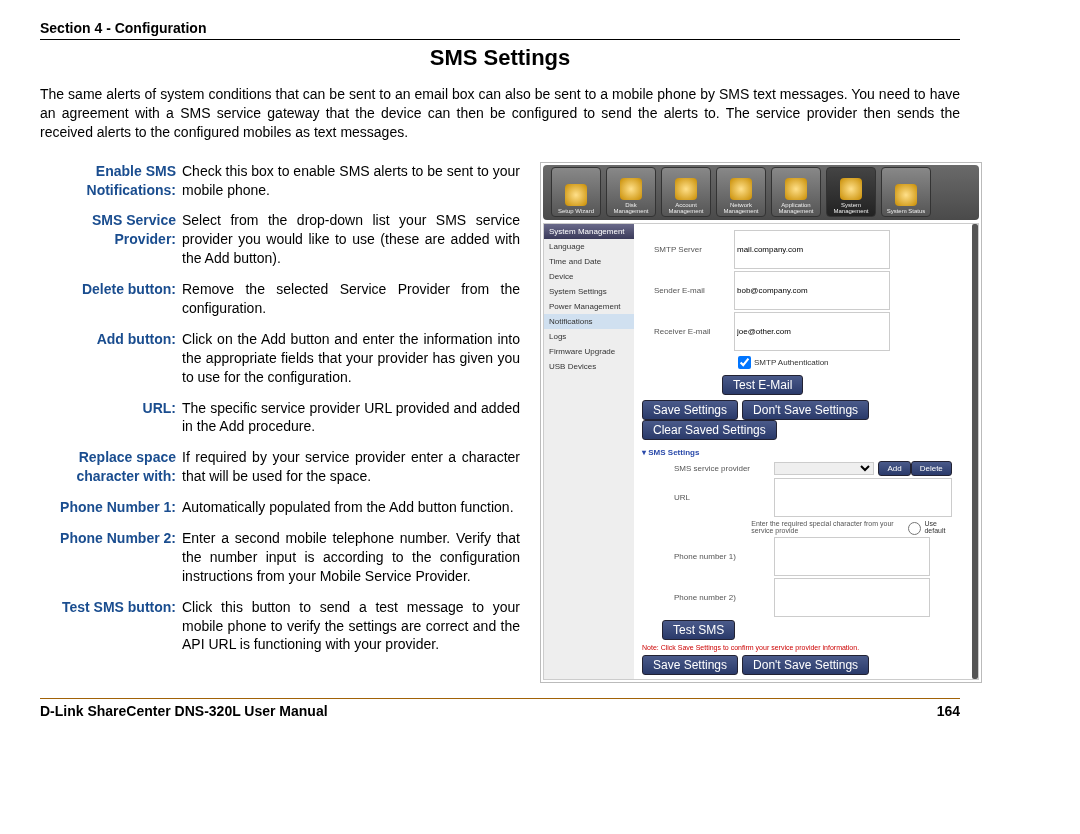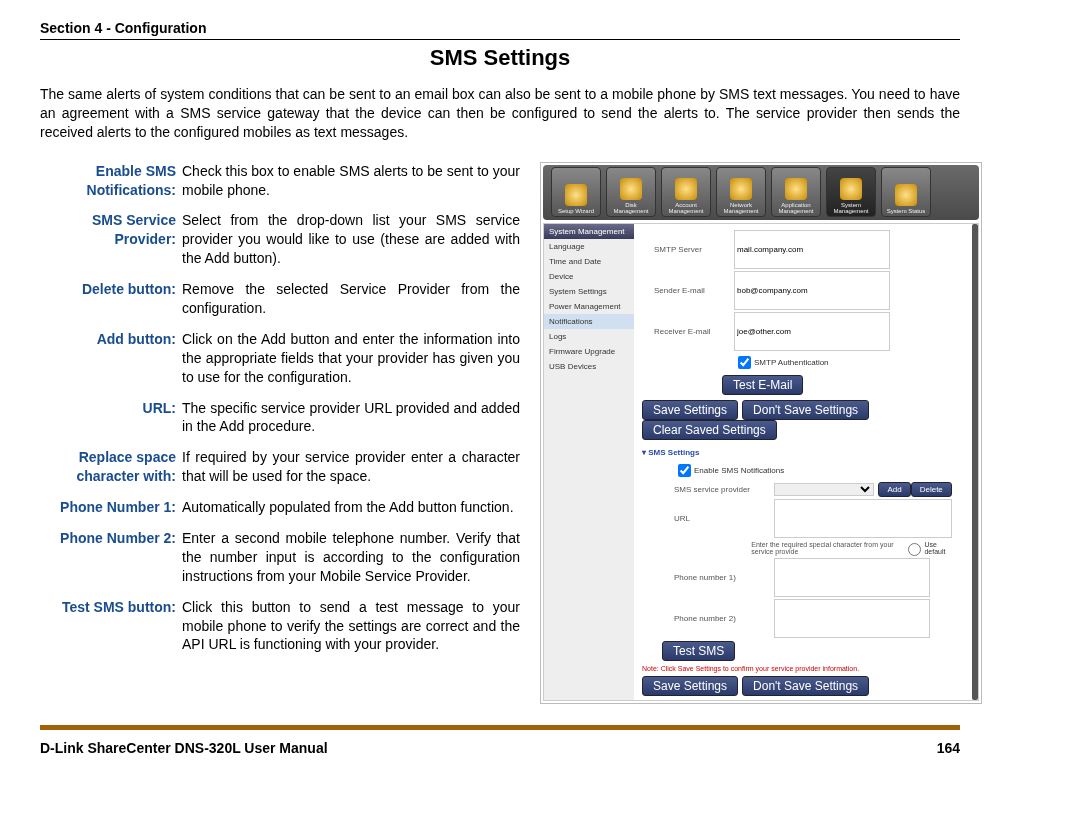--- a/index.html
+++ b/index.html
@@ -52,23 +52,23 @@
     padding-right: 6px;
   }
   .def-desc {
     flex: 1;
     text-align: justify;
   }
   .footer {
     display: flex;
     justify-content: space-between;
     font-weight: bold;
-    border-top: 5px solid #a16207;
-    padding-top: 10px;
-    margin-top: 21px;
+    border-top: 1px solid #a16207;
+    padding-top: 4px;
+    margin-top: 15px;
   }
   
   .shot {
     border: 1px solid #bbb;
     background: #fff;
     font-size: 8px;
     color: #333;
     padding: 2px;
   }
   .shot-toolbar {
@@ -291,24 +291,20 @@
           <div class="field-row">
               <label></label>
               <input type="checkbox" checked="" style=""> 
               <span>SMTP Authentication</span>
             </div>
           <div style="margin:3px 0 5px 80px"><span class="btn">Test E-Mail</span></div>
           <div><span class="btn">Save Settings</span><span class="btn">Don't Save Settings</span><span class="btn">Clear Saved Settings</span></div>
 
           <div class="sec-title">SMS Settings</div>
           <div class="field-row lbl-indent">
-              <input type="checkbox" checked="" style=""> 
-              <span>Enable SMS Notifications</span>
-            </div>
-          <div class="field-row lbl-indent">
             <label style="width:100px">SMS service provider</label>
             <select style="width:100px;font-size:8px;border:1px solid #ccc"><option></option></select>
             &nbsp;&nbsp;<span class="addbtn">Add</span>
             <span class="addbtn">Delete</span>
           </div>
           <div class="field-row lbl-indent">
               <label style="width:100px">URL</label>
               <input type="text" style="max-width: 260px;">
             </div>
           <div class="field-row lbl-indent"><label style="width:100px"></label><span style="font-size:7px;color:#555">Enter the required special character from your service provide</span>&nbsp;&nbsp;<input type="radio" style=""><span style="font-size:7px">Use default</span></div>

